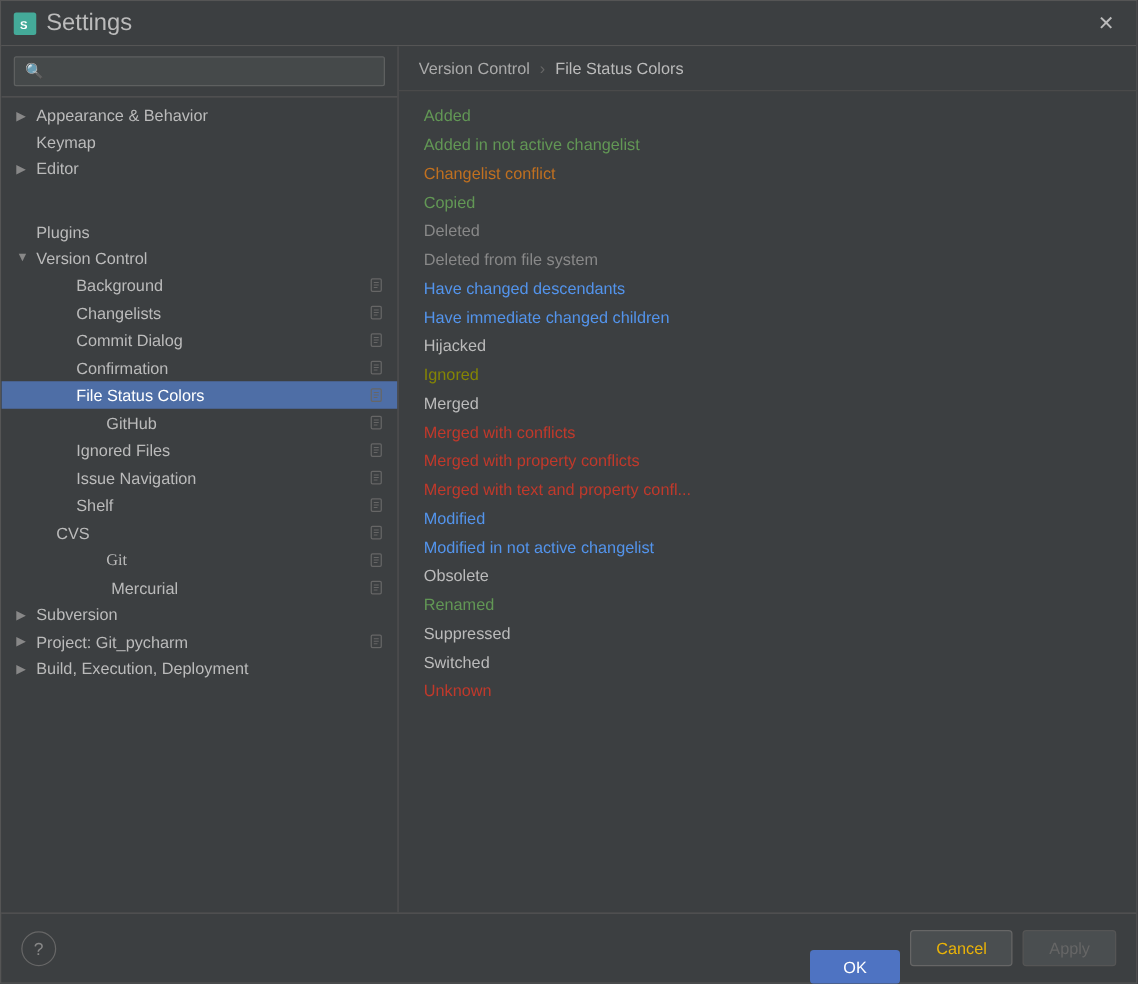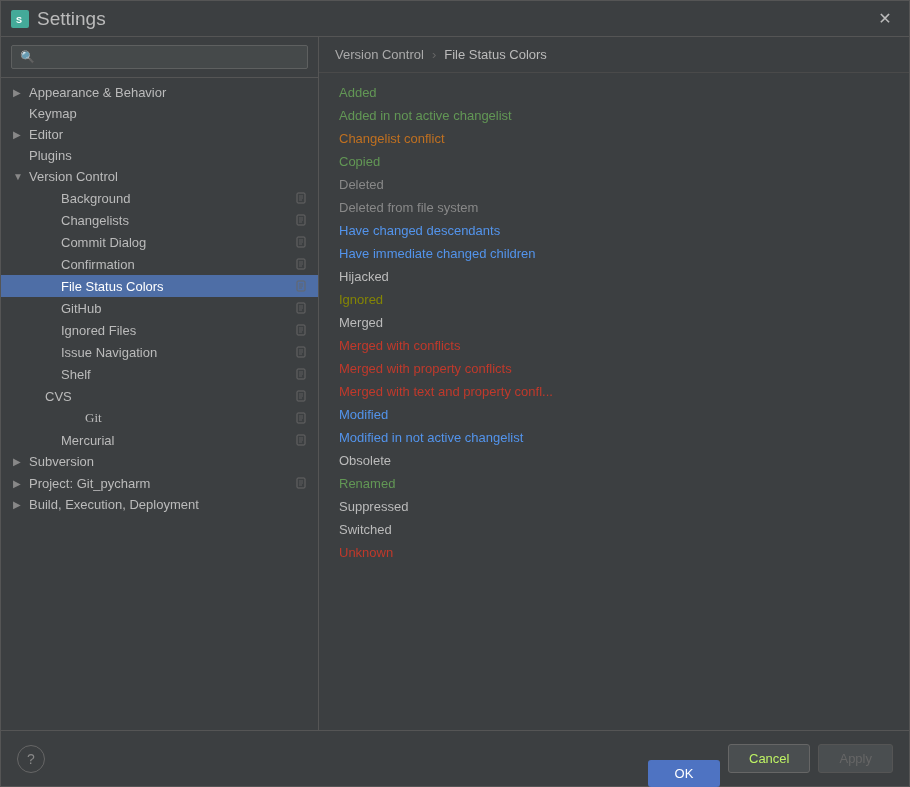--- a/index.html
+++ b/index.html
@@ -174,21 +174,21 @@
       font-size: 13px;
       min-width: 72px;
     }
     .btn-primary {
       background: #4e73c2;
       color: white;
       margin-top: 29px;
     }
     .btn-secondary {
       background: #4a4e50;
-      color: #bef264;
+      color: #eab308;
       border: 1px solid #666;
     }
     .btn-disabled {
       background: #4a4e50;
       color: #666;
       border: 1px solid #555;
       cursor: default;
     }
     .help-btn {
       width: 28px;
@@ -233,21 +233,21 @@
             <span class="tree-label">Appearance &amp; Behavior</span>
           </div>
           <div class="tree-item" style="padding-left: 12px;">
             <span class="tree-arrow"></span>
             <span class="tree-label">Keymap</span>
           </div>
           <div class="tree-item" style="padding-left: 12px;">
             <span class="tree-arrow">▶</span>
             <span class="tree-label">Editor</span>
           </div>
-          <div class="tree-item" style="padding-left: 12px;">
+          <div class="tree-item" style="padding-left: 12px; margin-top: 30px;">
             <span class="tree-arrow"></span>
             <span class="tree-label">Plugins</span>
           </div>
           <div class="tree-item" style="padding-left: 12px;">
             <span class="tree-arrow">▼</span>
             <span class="tree-label">Version Control</span>
           </div>
           <div class="tree-item" style="padding-left: 44px;">
             <span class="tree-arrow"></span>
             <span class="tree-label">Background</span>
@@ -301,21 +301,21 @@
             <span class="tree-label">File Status Colors</span>
             <span class="tree-icon">
               <svg width="12" height="12" viewBox="0 0 12 12" fill="none">
                 <rect x="1" y="1" width="8" height="10" rx="1" stroke="#666" stroke-width="1"></rect>
                 <line x1="3" y1="4" x2="7" y2="4" stroke="#666" stroke-width="0.8"></line>
                 <line x1="3" y1="6" x2="7" y2="6" stroke="#666" stroke-width="0.8"></line>
                 <line x1="3" y1="8" x2="6" y2="8" stroke="#666" stroke-width="0.8"></line>
               </svg>
             </span>
           </div>
-          <div class="tree-item" style="padding-left: 44px;">
+          <div class="tree-item" style="padding-left: 44px; gap: 24px;">
             <span class="tree-arrow"></span>
             <span class="tree-label">GitHub</span>
             <span class="tree-icon">
               <svg width="12" height="12" viewBox="0 0 12 12" fill="none">
                 <rect x="1" y="1" width="8" height="10" rx="1" stroke="#666" stroke-width="1"></rect>
                 <line x1="3" y1="4" x2="7" y2="4" stroke="#666" stroke-width="0.8"></line>
                 <line x1="3" y1="6" x2="7" y2="6" stroke="#666" stroke-width="0.8"></line>
                 <line x1="3" y1="8" x2="6" y2="8" stroke="#666" stroke-width="0.8"></line>
               </svg>
             </span>
@@ -373,21 +373,21 @@
             <span class="tree-label">Git</span>
             <span class="tree-icon">
               <svg width="12" height="12" viewBox="0 0 12 12" fill="none">
                 <rect x="1" y="1" width="8" height="10" rx="1" stroke="#666" stroke-width="1"></rect>
                 <line x1="3" y1="4" x2="7" y2="4" stroke="#666" stroke-width="0.8"></line>
                 <line x1="3" y1="6" x2="7" y2="6" stroke="#666" stroke-width="0.8"></line>
                 <line x1="3" y1="8" x2="6" y2="8" stroke="#666" stroke-width="0.8"></line>
               </svg>
             </span>
           </div>
-          <div class="tree-item" style="padding-left: 44px;">
+          <div class="tree-item" style="padding-left: 44px; gap: 28px;">
             <span class="tree-arrow"></span>
             <span class="tree-label">Mercurial</span>
             <span class="tree-icon">
               <svg width="12" height="12" viewBox="0 0 12 12" fill="none">
                 <rect x="1" y="1" width="8" height="10" rx="1" stroke="#666" stroke-width="1"></rect>
                 <line x1="3" y1="4" x2="7" y2="4" stroke="#666" stroke-width="0.8"></line>
                 <line x1="3" y1="6" x2="7" y2="6" stroke="#666" stroke-width="0.8"></line>
                 <line x1="3" y1="8" x2="6" y2="8" stroke="#666" stroke-width="0.8"></line>
               </svg>
             </span>

